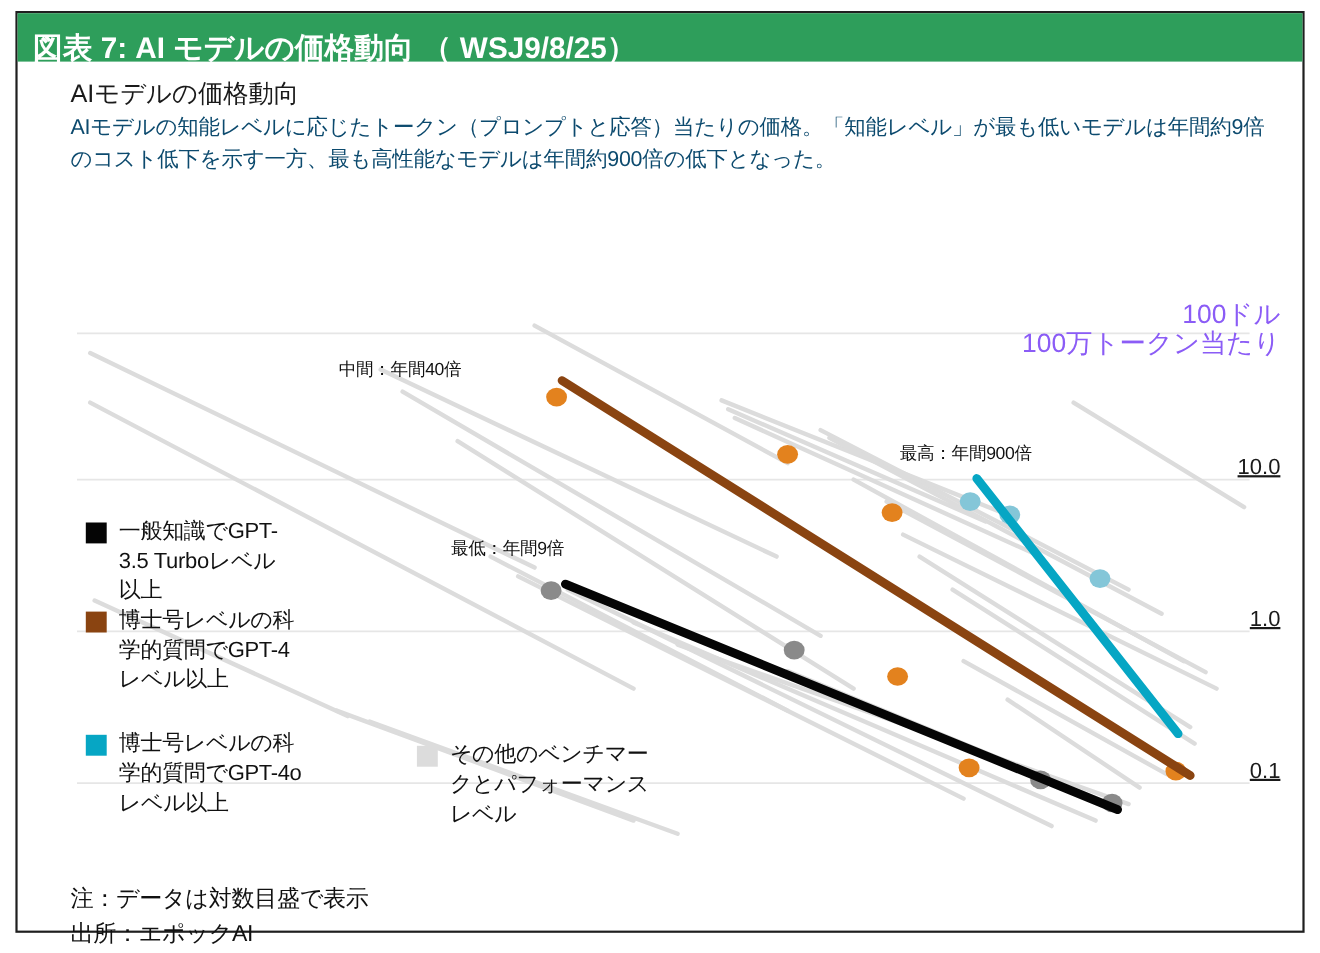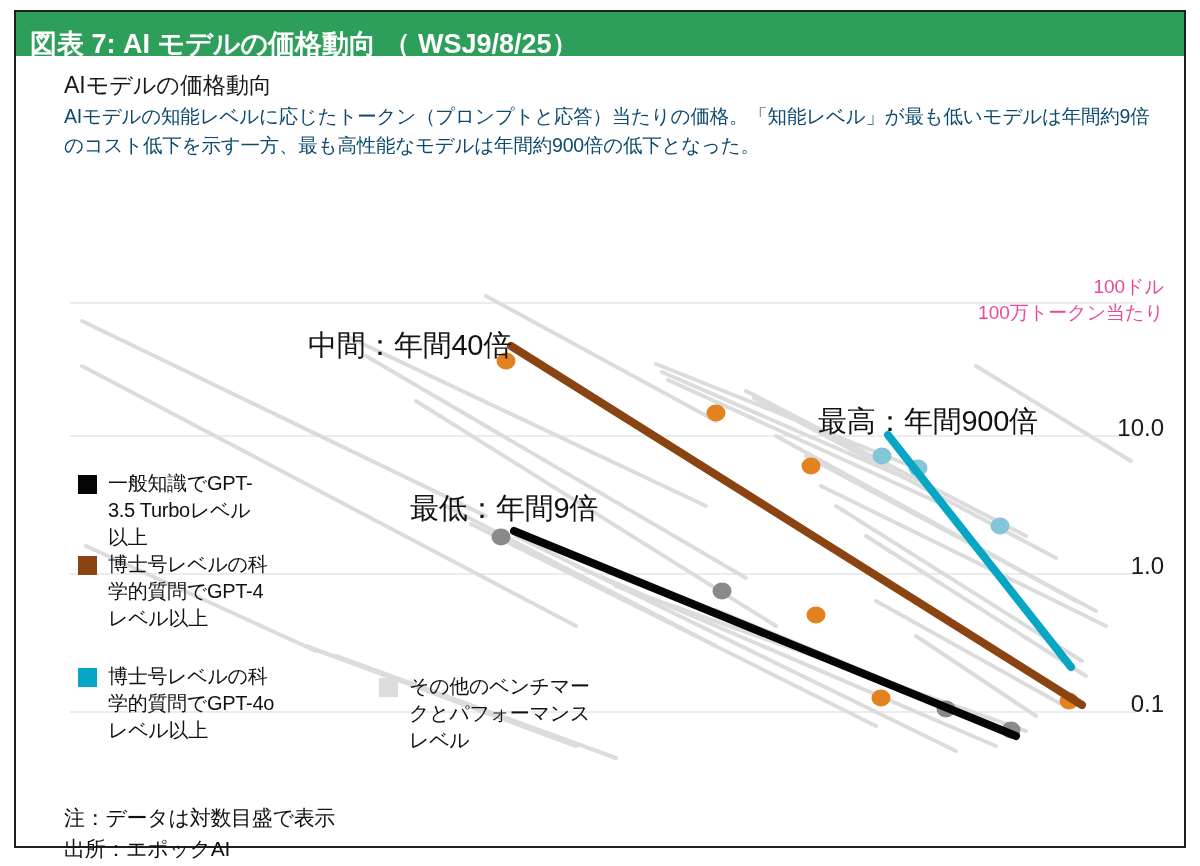--- a/index.html
+++ b/index.html
@@ -54,34 +54,34 @@
   #plot-area{
     position:absolute;left:0;top:150px;
     width:1172px;height:560px;
   }
   #plot-svg{position:absolute;left:0;top:0;}
 
   
   #y-axis-header{
     position:absolute;right:24px;top:68px;
     text-align:right;
-    font-size:19px;color:#ec4899;
+    font-size:24px;color:#8b5cf6;
     line-height:26px;
     white-space:nowrap;
   }
   .y-tick-label{
     position:absolute;right:24px;
-    font-size:24px;color:#1a1a1a;
-    text-align:left;white-space:nowrap;
+    font-size:20px;color:#1a1a1a;
+    text-align:left;white-space:nowrap;text-decoration:underline;
   }
 
   
   .plot-annotation{
     position:absolute;
-    font-size:29px;color:#111111;
+    font-size:16px;color:#111111;
     white-space:nowrap;
     letter-spacing:-0.3px;
   }
 
   
   #legend{position:absolute;left:0;top:0;width:100%;height:100%;}
   .legend-item{position:absolute;display:flex;align-items:flex-start;}
   .legend-swatch{
     width:19px;height:19px;flex:0 0 19px;
     margin-top:5px;margin-right:11px;

